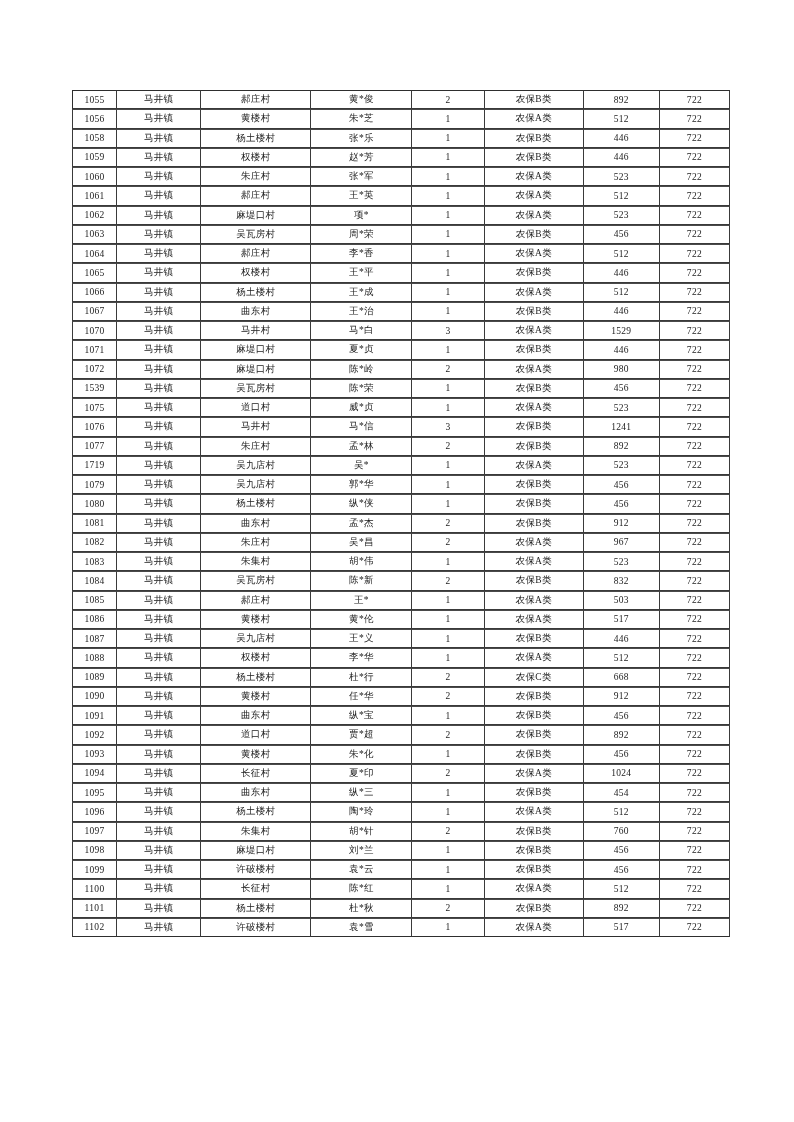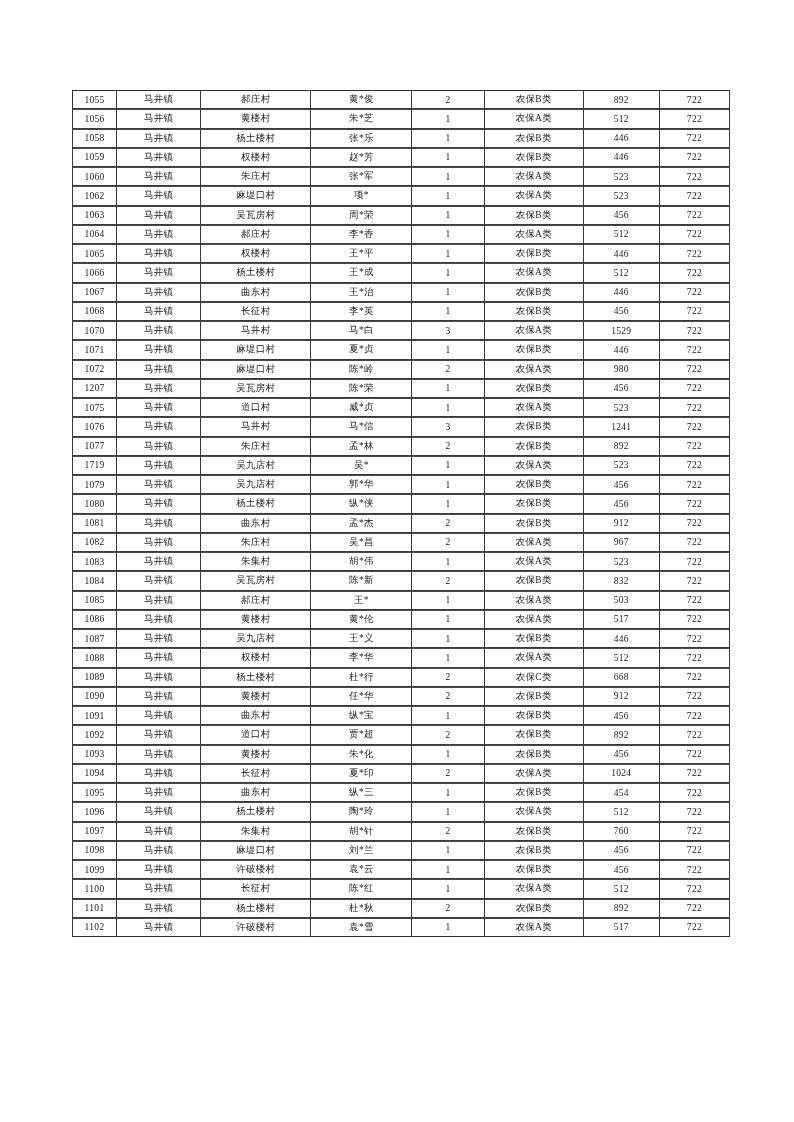--- a/index.html
+++ b/index.html
@@ -107,20 +107,30 @@
           <td>1060</td>
           <td>马井镇</td>
           <td>朱庄村</td>
           <td>张*军</td>
           <td>1</td>
           <td>农保A类</td>
           <td>523</td>
           <td>722</td>
         </tr>
         <tr>
+          <td>1061</td>
+          <td>马井镇</td>
+          <td>郝庄村</td>
+          <td>王*英</td>
+          <td>1</td>
+          <td>农保A类</td>
+          <td>512</td>
+          <td>722</td>
+        </tr>
+        <tr>
           <td>1062</td>
           <td>马井镇</td>
           <td>麻堤口村</td>
           <td>项*</td>
           <td>1</td>
           <td>农保A类</td>
           <td>523</td>
           <td>722</td>
         </tr>
         <tr>
@@ -164,30 +174,20 @@
           <td>722</td>
         </tr>
         <tr>
           <td>1067</td>
           <td>马井镇</td>
           <td>曲东村</td>
           <td>王*治</td>
           <td>1</td>
           <td>农保B类</td>
           <td>446</td>
-          <td>722</td>
-        </tr>
-        <tr>
-          <td>1068</td>
-          <td>马井镇</td>
-          <td>长征村</td>
-          <td>李*英</td>
-          <td>1</td>
-          <td>农保B类</td>
-          <td>456</td>
           <td>722</td>
         </tr>
         <tr>
           <td>1070</td>
           <td>马井镇</td>
           <td>马井村</td>
           <td>马*白</td>
           <td>3</td>
           <td>农保A类</td>
           <td>1529</td>
@@ -207,21 +207,21 @@
           <td>1072</td>
           <td>马井镇</td>
           <td>麻堤口村</td>
           <td>陈*岭</td>
           <td>2</td>
           <td>农保A类</td>
           <td>980</td>
           <td>722</td>
         </tr>
         <tr>
-          <td>1207</td>
+          <td>1539</td>
           <td>马井镇</td>
           <td>吴瓦房村</td>
           <td>陈*荣</td>
           <td>1</td>
           <td>农保B类</td>
           <td>456</td>
           <td>722</td>
         </tr>
         <tr>
           <td>1075</td>

